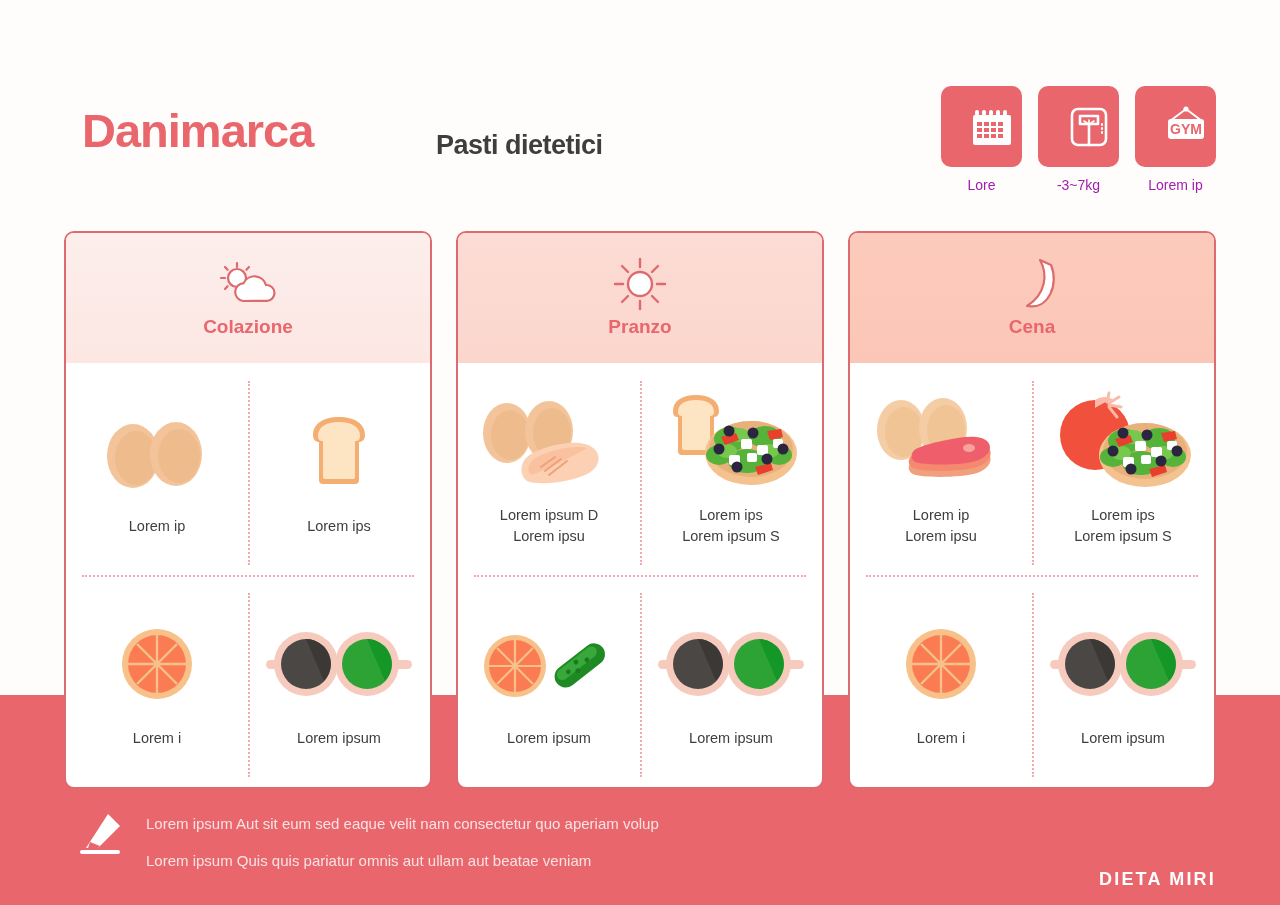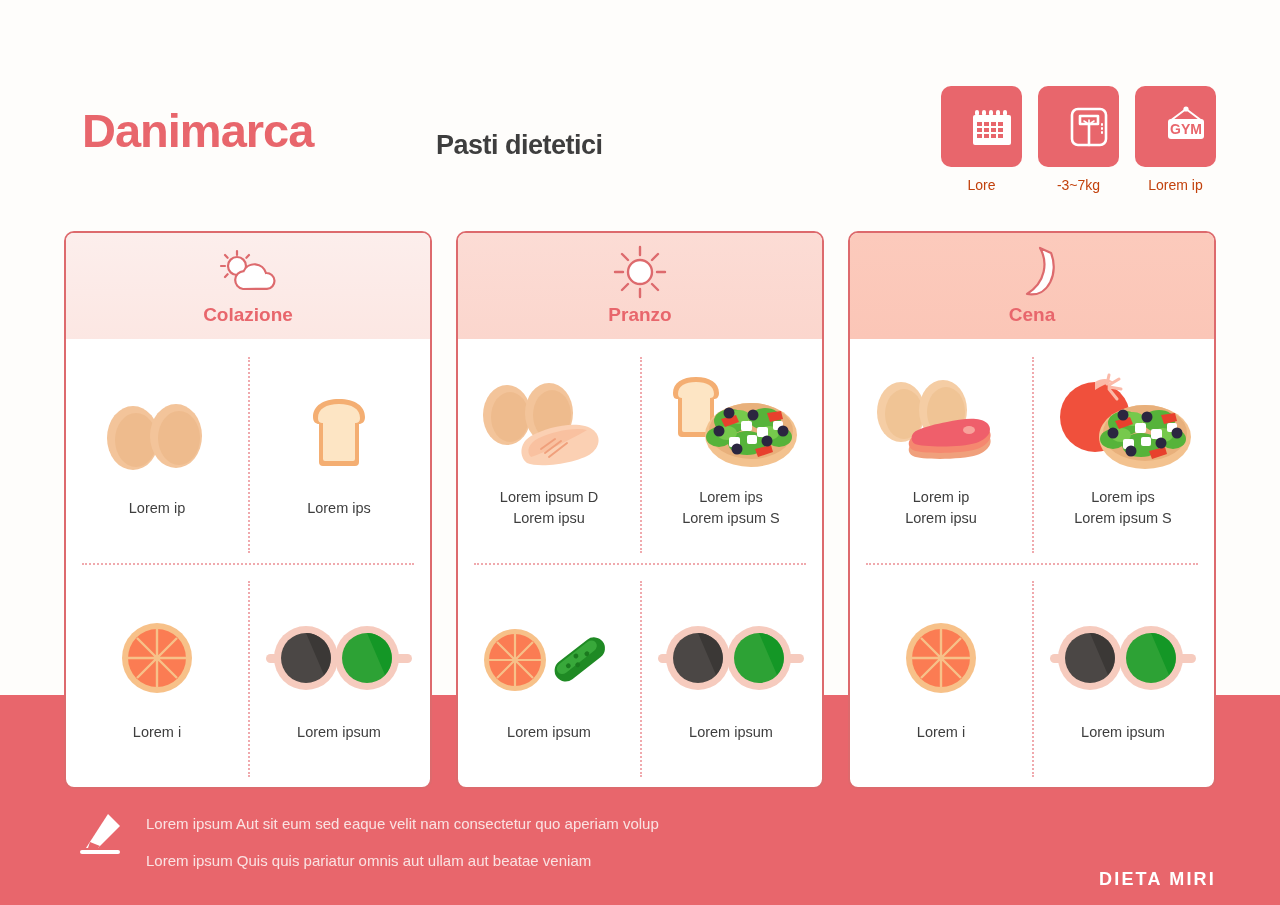--- a/index.html
+++ b/index.html
@@ -46,39 +46,39 @@
     position: absolute; left: 925px; top: 86px;
     display: flex; gap: 16px;
   }
   .badge { width: 81px; display: flex; flex-direction: column; align-items: center; }
   .badge-tile {
     width: 81px; height: 81px; border-radius: 10px;
     background: #e8666c;
     display: flex; align-items: center; justify-content: center; padding-left: 20px;
   }
   .badge-label {
-    margin-top: 10px; font-size: 14px; color: #c2410c; font-weight: normal;
+    margin-top: 10px; font-size: 14px; color: #a21caf; font-weight: normal;
     white-space: nowrap;
   }
 
   
   .cards {
     position: absolute; left: 64px; top: 231px;
     display: flex; gap: 24px;
   }
   .card {
     width: 368px; height: 558px;
     border: 2px solid #dd6a6d;
     border-radius: 10px;
     background: #ffffff;
     overflow: hidden;
     display: flex; flex-direction: column;
   }
   .card-head {
-    height: 106px;
+    height: 130px;
     display: flex; flex-direction: column;
     align-items: center; justify-content: center;
     gap: 6px;
   }
   .card-head.c1 { background: linear-gradient(180deg,#fceeec 0%, #fce7e3 100%); }
   .card-head.c2 { background: linear-gradient(180deg,#fcdcd5 0%, #fbd6cd 100%); }
   .card-head.c3 { background: linear-gradient(180deg,#fccabc 0%, #fbc6b7 100%); text-align: center; }
   .card-title { font-size: 19px; font-weight: bold; color: #e8666c; }
   .card-icon { height: 52px; display: flex; align-items: center; justify-content: center; }
 

